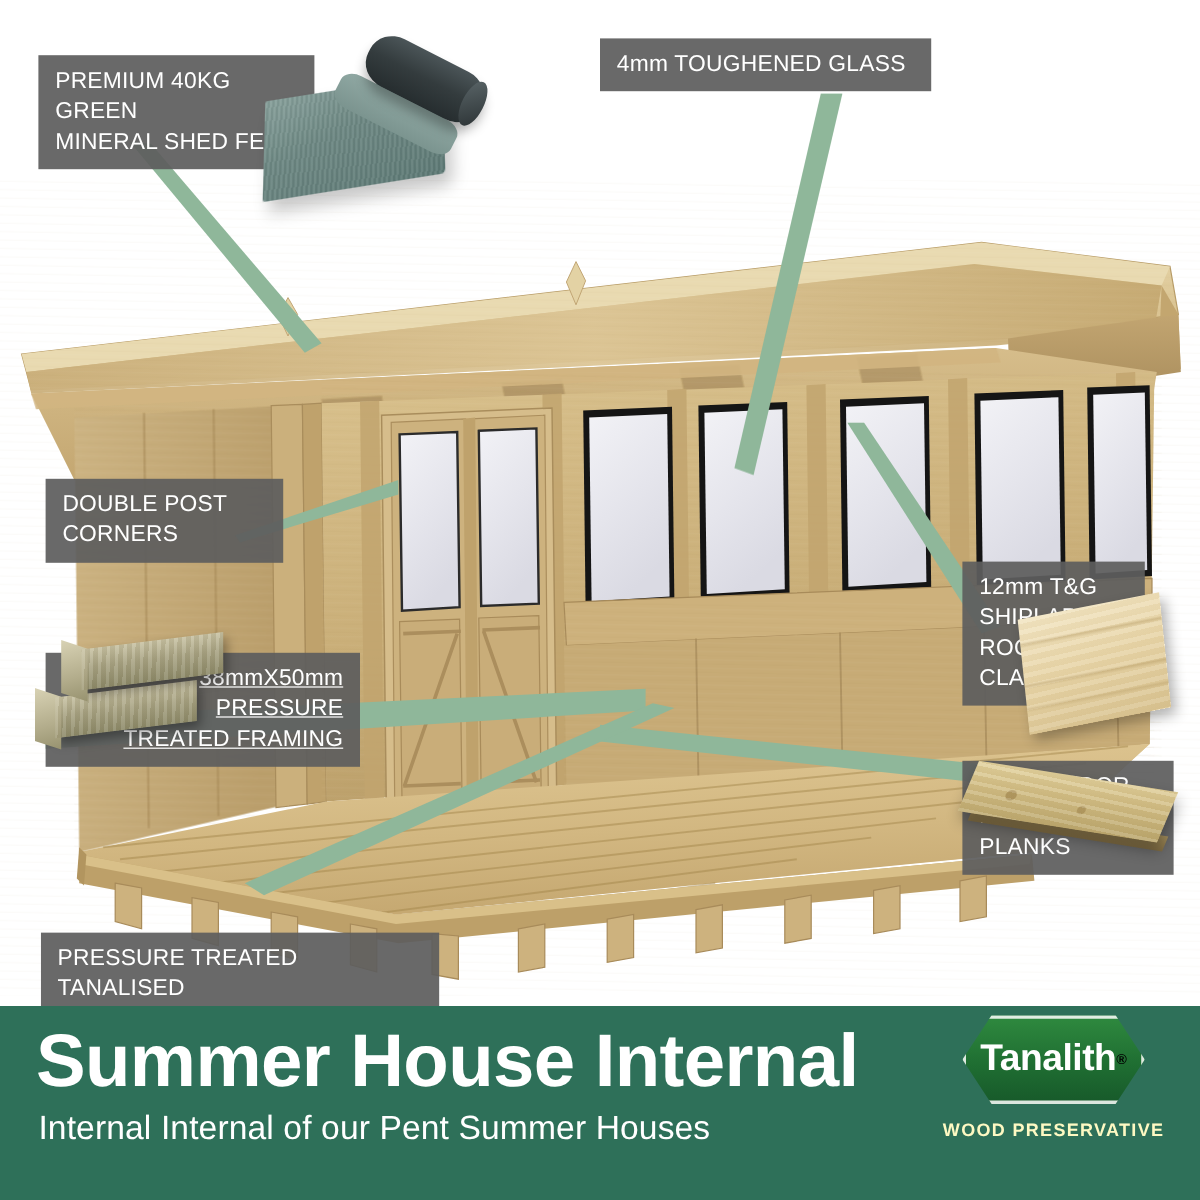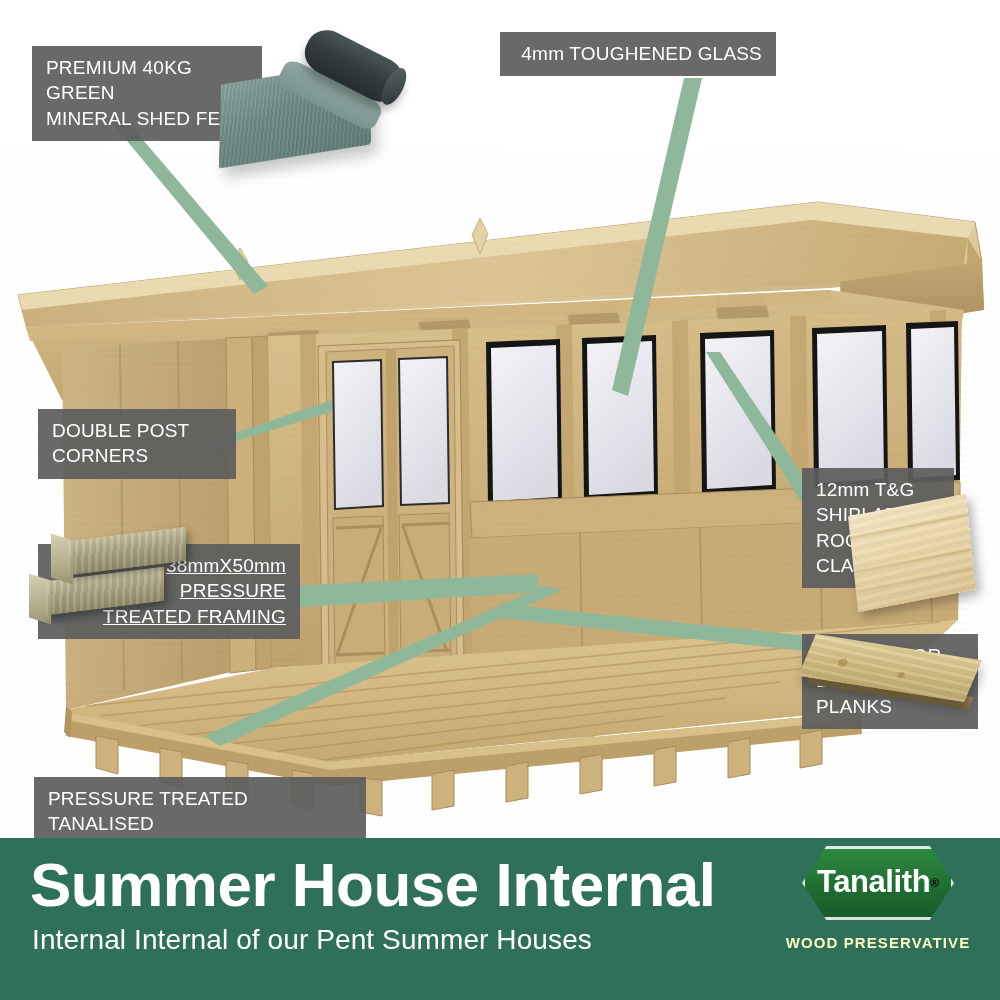--- a/index.html
+++ b/index.html
@@ -17,21 +17,21 @@
     position: absolute;
     background: rgba(94,94,94,0.93);
     color: #ffffff;
     font-size: 19px;
     line-height: 1.33;
     letter-spacing: .2px;
     padding: 9px 14px 10px 14px;
     white-space: pre-line;
     z-index: 40;
   }
-  .callout.center { text-align: right; }
+  .callout.center { text-align: left; }
   .callout.right  { text-align: right; text-decoration: underline; }
   .callout.left   { text-align: left; }
 
   
   .ribbon { position: absolute; z-index: 20; }
   .ribbon svg { display: block; overflow: visible; }
 
   
   .sample { position: absolute; z-index: 45; }
 
@@ -417,21 +417,21 @@
   <div class="sample plank-wrap" style="left:806px; top:636px;">
     <div class="plank-edge"></div>
     <div class="plank"></div>
   </div>
 
   <div class="callout left" style="left:32px;  top:46px;  width:230px;">PREMIUM 40KG GREEN
 MINERAL SHED FELT</div>
 
   <div class="callout center" style="left:500px; top:32px;  width:276px;">4mm TOUGHENED GLASS</div>
 
-  <div class="callout left" style="left:38px;  top:409px; width:198px;">DOUBLE POST
+  <div class="callout left" style="left:38px;  top:399px; width:198px;">DOUBLE POST
 CORNERS</div>
 
   <div class="callout right" style="left:38px;  top:544px; width:262px;">38mmX50mm
 PRESSURE
 TREATED FRAMING</div>
 
   <div class="callout left" style="left:802px; top:420px; width:152px;margin-top:48px;">12mm T&amp;G
 SHIPLAP ROOF
 CLADDING</div>
 

